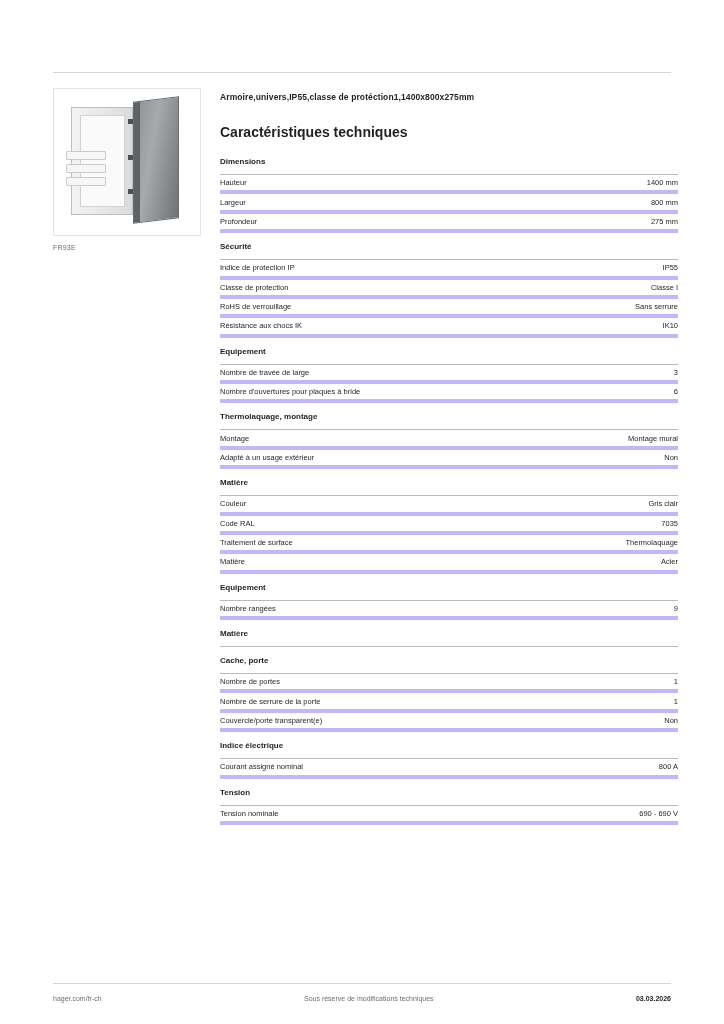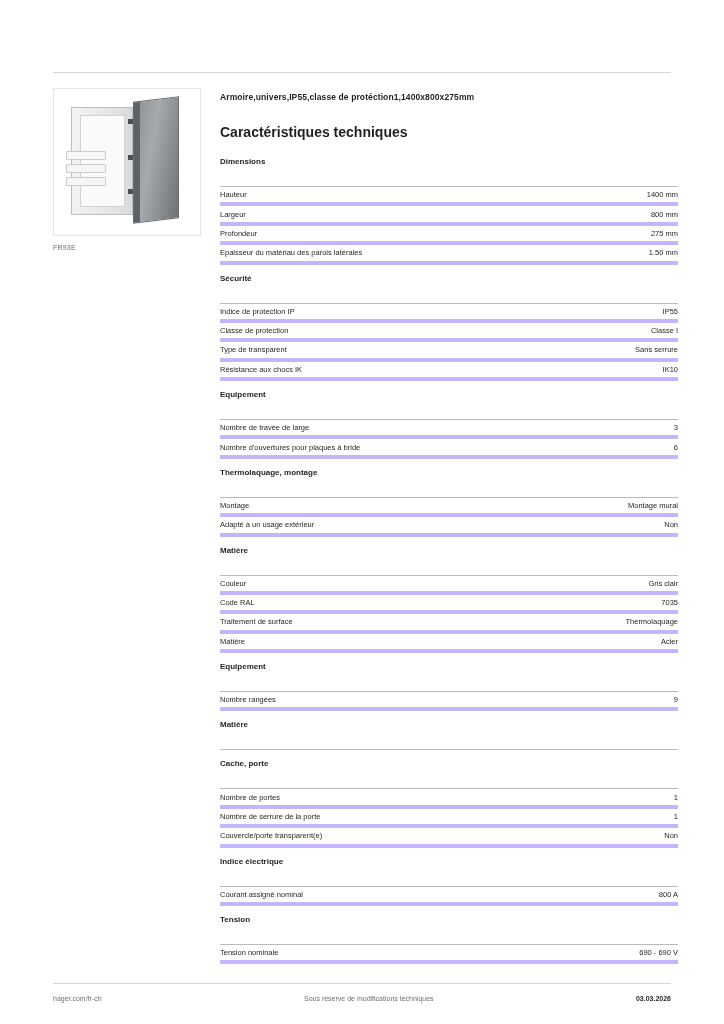--- a/index.html
+++ b/index.html
@@ -162,21 +162,21 @@
     font-size: 14px;
     font-weight: bold;
     color: #231f20;
     margin-bottom: 17px;
   }
   .group { margin-bottom: 9px; }
   .group-title {
     font-size: 8px;
     font-weight: bold;
     color: #231f20;
-    padding-bottom: 20px;
+    padding-bottom: 8px;
     border-bottom: 1px solid #b9babc;
     margin-bottom: 0;
   }
   .row {
     display: flex;
     justify-content: space-between;
     align-items: baseline;
     font-size: 7.5px;
     color: #231f20;
     padding: 3.2px 0 3.2px 0;
@@ -244,37 +244,33 @@
             <span class="v">1400 mm</span>
           </div>
           <div class="row">
             <span class="k">Largeur</span>
             <span class="v">800 mm</span>
           </div>
           <div class="row">
             <span class="k">Profondeur</span>
             <span class="v">275 mm</span>
           </div>
-          <div class="row">
-            <span class="k">Epaisseur du matériau des parois latérales</span>
-            <span class="v">1.50 mm</span>
-          </div>
         </div>
         <div class="group">
           <div class="group-title">Sécurité</div>
           <div class="row">
             <span class="k">Indice de protection IP</span>
             <span class="v">IP55</span>
           </div>
           <div class="row">
             <span class="k">Classe de protection</span>
             <span class="v">Classe I</span>
           </div>
           <div class="row">
-            <span class="k">Type de transparent</span>
+            <span class="k">RoHS de verrouillage</span>
             <span class="v">Sans serrure</span>
           </div>
           <div class="row">
             <span class="k">Résistance aux chocs IK</span>
             <span class="v">IK10</span>
           </div>
         </div>
         <div class="group">
           <div class="group-title">Equipement</div>
           <div class="row">

